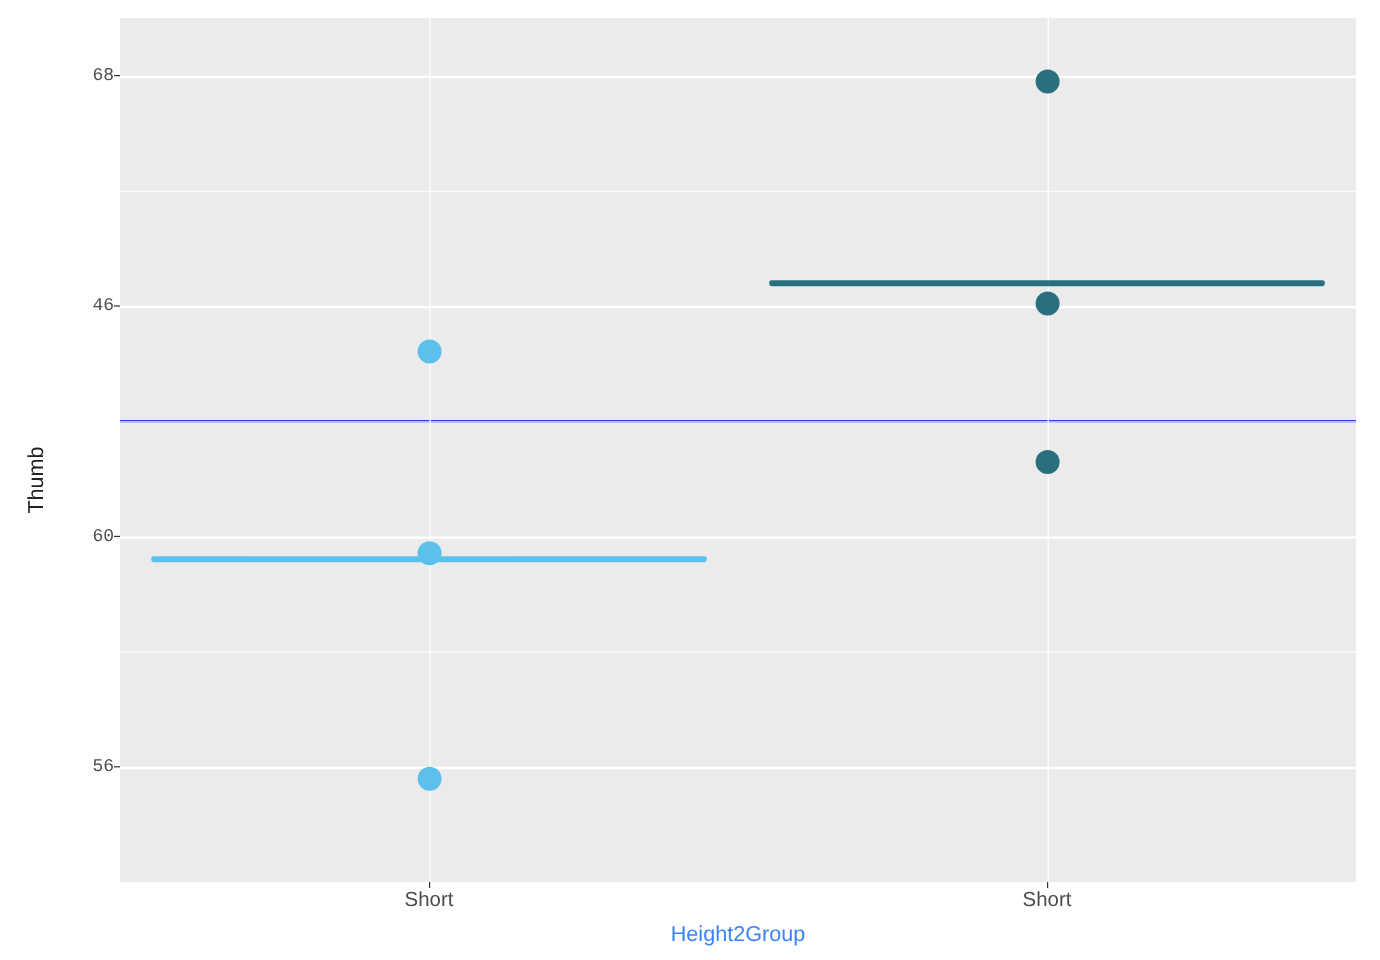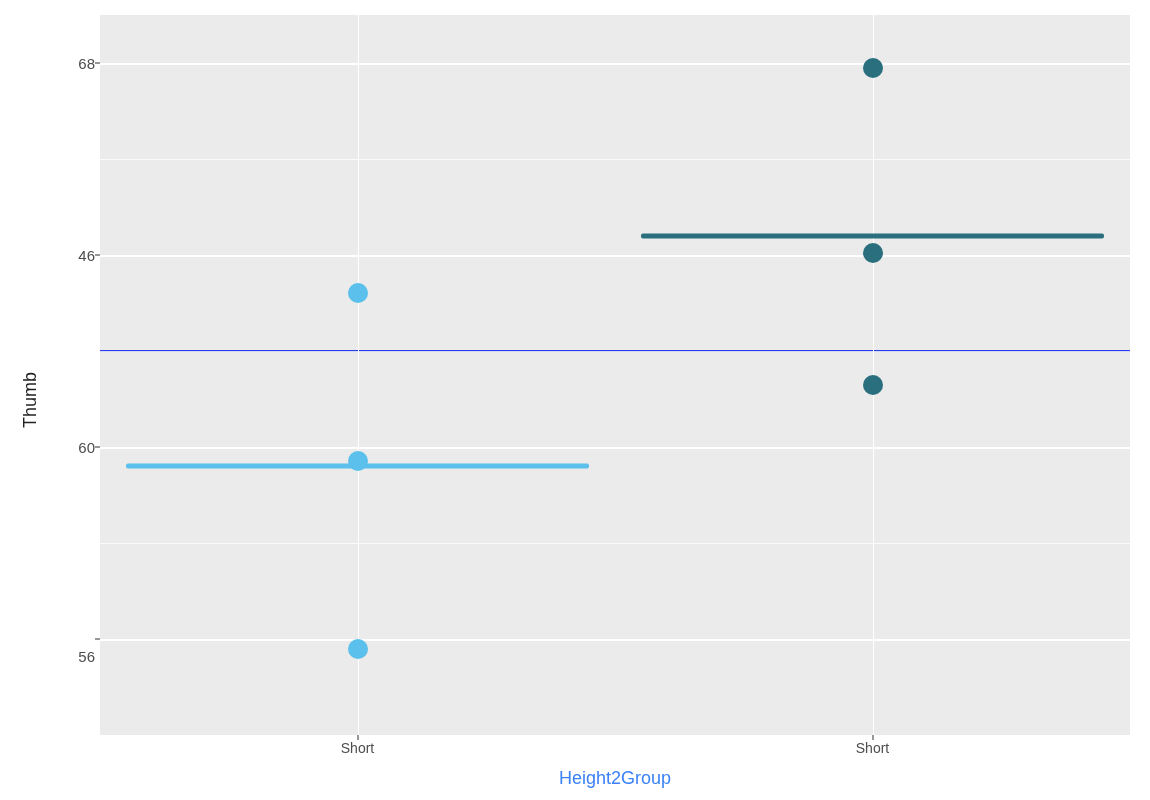--- a/index.html
+++ b/index.html
@@ -54,33 +54,34 @@
   }
   .y-tick, .x-tick {
     position: absolute;
     color: #4d4d4d;
   }
   .y-tick {
     right: 1055px;
     transform: translateY(-50%);
     font-size: 15px;
     text-align: right;
+    font-family: Liberation Mono, monospace;
   }
   .tick-mark-y {
     position:absolute;
     right:1050px;
     width:5px;
     height:1px;
     background:#333;
     transform: translateY(-50%);
   }
   .x-tick {
     top: 740px;
     transform: translateX(-50%);
-    font-size: 14px;
+    font-size: 17px;
     text-align: right;
   }
   .tick-mark-x {
     position:absolute;
     top:735px;
     width:1px;
     height:5px;
     background:#333;
     transform: translateX(-50%);
   }
@@ -125,21 +126,21 @@
       <div class="point" style="left: 257.5px; top: 278.4px; background: rgb(91, 192, 235);"></div>
       <div class="group-mean" style="left: 540.75px; width: 463.5px; top: 220.8px; background: rgb(42, 111, 126);"></div>
       <div class="point" style="left: 772.5px; top: 369.6px; background: rgb(42, 111, 126);"></div>
       <div class="point" style="left: 772.5px; top: 237.6px; background: rgb(42, 111, 126);"></div>
       <div class="point" style="left: 772.5px; top: 52.8px; background: rgb(42, 111, 126);"></div>
     </div>
 
   <div class="y-label">Thumb</div>
   <div class="x-label">Height2Group</div>
 
-<div class="y-tick" style="top: 639px; margin-top: 17px;">56</div>
+<div class="y-tick" style="top: 639px;">56</div>
     <div class="tick-mark-y" style="top: 639px;"></div>
     <div class="y-tick" style="top: 447px; margin-left: 48px;">60</div>
     <div class="tick-mark-y" style="top: 447px;"></div>
     <div class="y-tick" style="top: 255px;">46</div>
     <div class="tick-mark-y" style="top: 255px;"></div>
     <div class="y-tick" style="top: 63px;">68</div>
     <div class="tick-mark-y" style="top: 63px;"></div>
     <div class="x-tick" style="left: 357.5px;">Short</div>
     <div class="tick-mark-x" style="left: 357.5px;"></div>
     <div class="x-tick" style="left: 872.5px;">Short</div>

